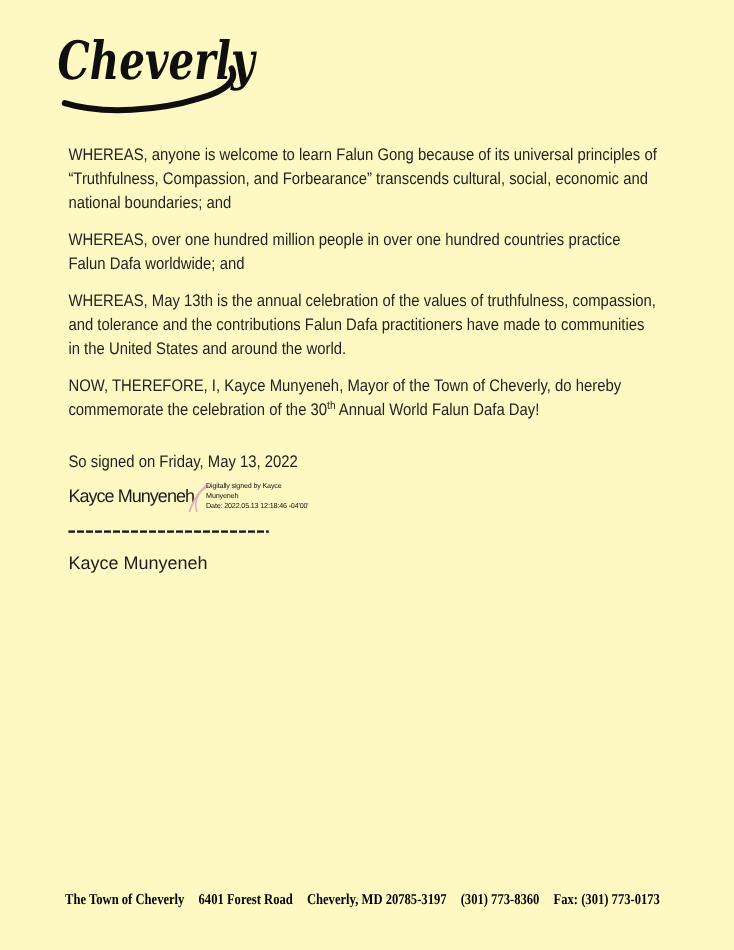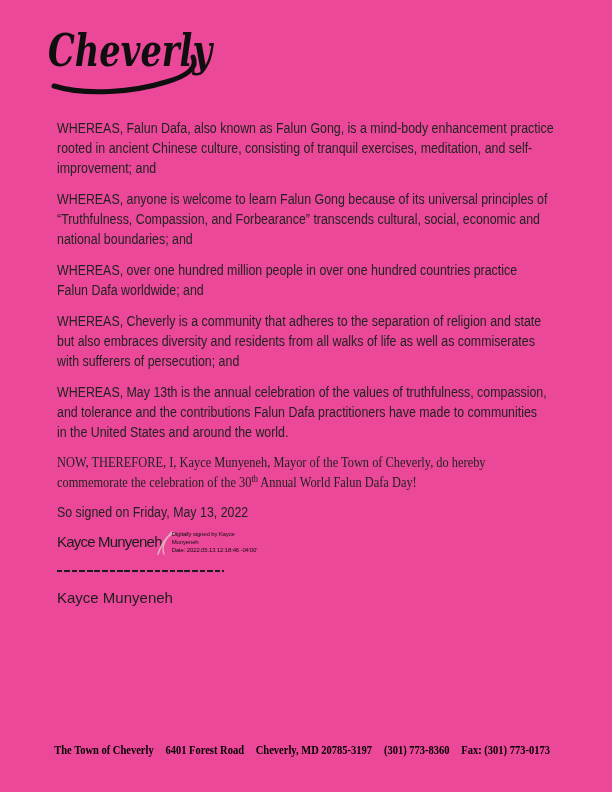--- a/index.html
+++ b/index.html
@@ -1,31 +1,31 @@
 <!DOCTYPE html>
 <html><head>
 <meta charset="utf-8">
 <style>
   html,body{margin:0;padding:0;background:#ffffff;}
   .page{
-    position:relative;width:612px;height:792px;background:#ec4899;
+    position:relative;width:612px;height:792px;background:#fef9c3;
     font-family:"Liberation Sans","DejaVu Sans",sans-serif;
     color:#222222;overflow:hidden;
   }
   
   .logo{position:absolute;left:40px;top:20px;}
   .logo-text{
     font-family:"DejaVu Serif","Liberation Serif",serif;
     font-style:italic;font-weight:bold;font-size:44px;fill:#0f0f0f;
   }
   .swash{fill:none;stroke:#0f0f0f;stroke-width:5;stroke-linecap:round;}
   
   .content{position:absolute;left:57px;top:118px;width:510px;font-size:14px;line-height:20px;}
   .para{margin:0 0 11px 0;}
-  .para-last{margin:0 0 8px 0;font-family:Liberation Serif, serif;}
+  .para-last{margin:0 0 20px 0;}
   .line{white-space:nowrap;transform:scaleX(0.885);transform-origin:0 0;}
   .ord{font-size:9.5px;position:relative;top:-5px;}
   .signed-para{margin:0 0 6px 0;}
   
   .sig-row{display:flex;align-items:flex-start;height:32px;}
   .sig-name{font-size:15px;letter-spacing:-0.8px;white-space:nowrap;padding-top:4px;color:#1c1c1c;}
   .sig-flourish{margin:2px -5px 0 -7px;flex:0 0 auto;}
   .sig-digital{font-size:6px;line-height:8px;letter-spacing:-0.15px;white-space:nowrap;padding-top:2px;color:#111;}
   .sig-rule{
     width:167px;height:2px;margin-top:10px;
@@ -50,42 +50,32 @@
 
   <div class="logo">
     <svg width="190" height="78" viewBox="0 0 190 78">
       <path class="swash" d="M14,66 C46,76 94,72 126,62 C148,56 158,47 153,37"></path>
       <text class="logo-text" x="8" y="46" textLength="164" lengthAdjust="spacingAndGlyphs">Cheverly</text>
     </svg>
   </div>
 
   <div class="content">
 
-    <div class="para">
-      <div class="line">WHEREAS, Falun Dafa, also known as Falun Gong, is a mind-body enhancement practice</div>
-      <div class="line">rooted in ancient Chinese culture, consisting of tranquil exercises, meditation, and self-</div>
-      <div class="line">improvement; and</div>
-    </div>
 
     <div class="para">
       <div class="line">WHEREAS, anyone is welcome to learn Falun Gong because of its universal principles of</div>
       <div class="line">“Truthfulness, Compassion, and Forbearance” transcends cultural, social, economic and</div>
       <div class="line">national boundaries; and</div>
     </div>
 
     <div class="para">
       <div class="line">WHEREAS, over one hundred million people in over one hundred countries practice</div>
       <div class="line">Falun Dafa worldwide; and</div>
     </div>
 
-    <div class="para">
-      <div class="line">WHEREAS, Cheverly is a community that adheres to the separation of religion and state</div>
-      <div class="line">but also embraces diversity and residents from all walks of life as well as commiserates</div>
-      <div class="line">with sufferers of persecution; and</div>
-    </div>
 
 
     <div class="para">
       <div class="line">WHEREAS, May 13th is the annual celebration of the values of truthfulness, compassion,</div>
       <div class="line">and tolerance and the contributions Falun Dafa practitioners have made to communities</div>
       <div class="line">in the United States and around the world.</div>
     </div>
 
     <div class="para para-last">
       <div class="line">NOW, THEREFORE, I, Kayce Munyeneh, Mayor of the Town of Cheverly, do hereby</div>

